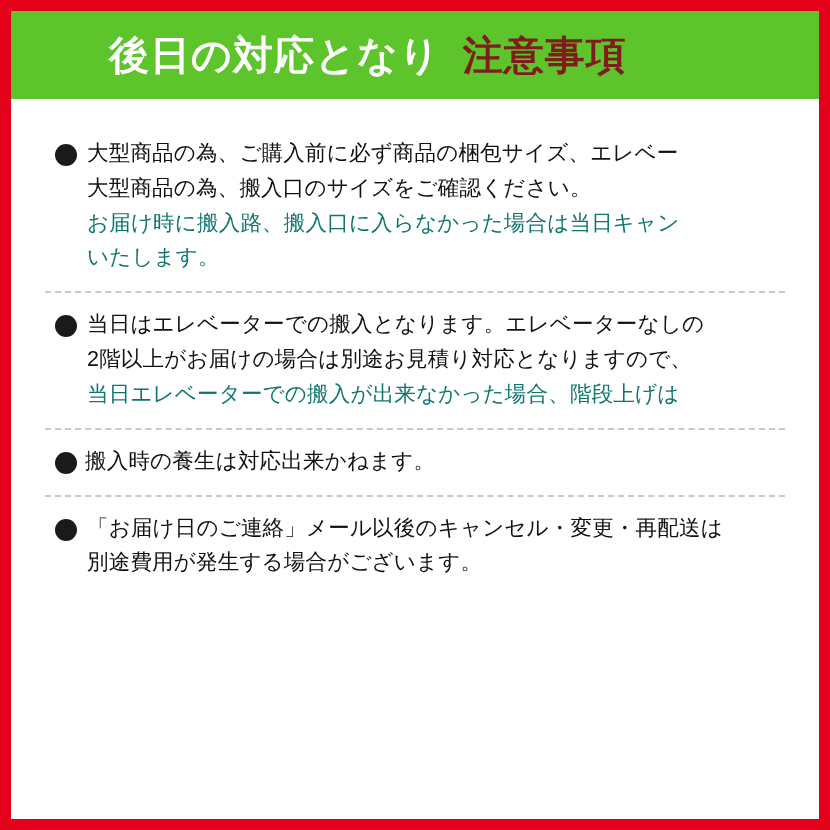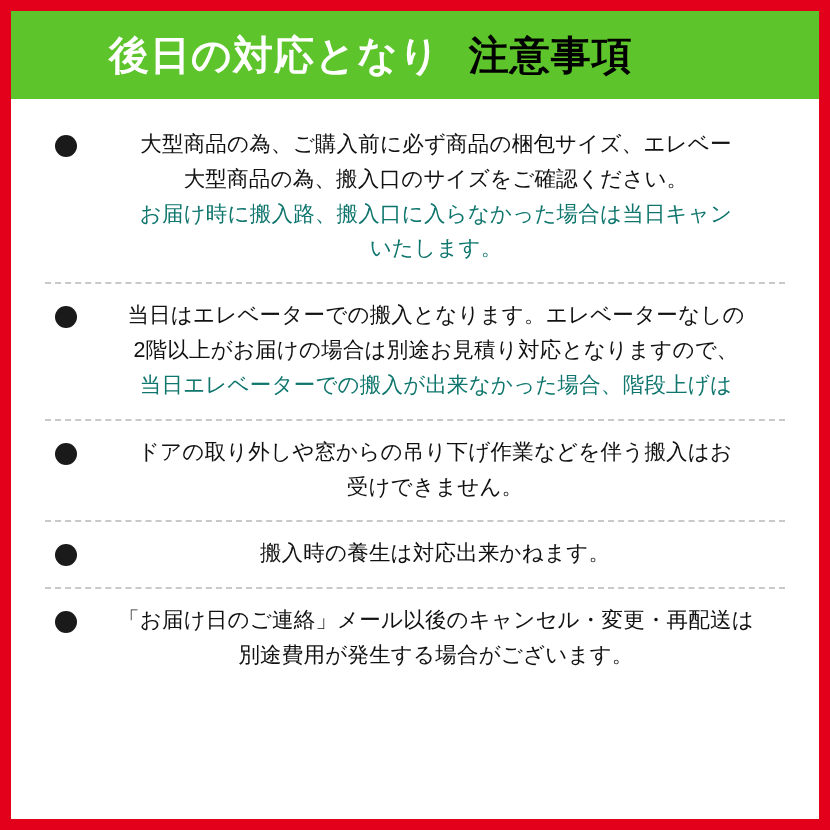--- a/index.html
+++ b/index.html
@@ -37,27 +37,26 @@
     box-sizing: border-box;
   }
   .banner-title {
     color: #ffffff;
     font-size: 40px;
     font-weight: bold;
     letter-spacing: 1px;
     white-space: nowrap;
   }
   .banner-title .accent {
-    color: #000000;
-    margin-left: 28px;
+    color: #7f1d1d;
+    margin-left: 22px;
   }
   .body-area {
-    padding: 14px 34px 0 34px;
+    padding: 23px 34px 0 34px;
     box-sizing: border-box;
-    text-align: center;
   }
   .note {
     display: flex;
     align-items: flex-start;
     padding: 14px 0 16px 0;
   }
   .note + .note {
     border-top: 2px dashed #c9c9c9;
   }
   .bullet {
@@ -112,27 +111,20 @@
 
       <div class="note">
         <span class="bullet"></span>
         <div class="note-text">
           <span class="blk">当日はエレベーターでの搬入となります。エレベーターなしの</span>
           <span class="blk">2階以上がお届けの場合は別途お見積り対応となりますので、</span>
           <span class="red">当日エレベーターでの搬入が出来なかった場合、階段上げは</span>
         </div>
       </div>
 
-      <div class="note tight">
-        <span class="bullet"></span>
-        <div class="note-text">
-          <span class="blk"> ドアの取り外しや窓からの吊り下げ作業などを伴う搬入はお</span>
-          <span class="blk">受けできません。</span>
-        </div>
-      </div>
 
       <div class="note tight">
         <span class="bullet"></span>
         <div class="note-text">
           <span class="blk"> 搬入時の養生は対応出来かねます。</span>
         </div>
       </div>
 
       <div class="note">
         <span class="bullet"></span>

